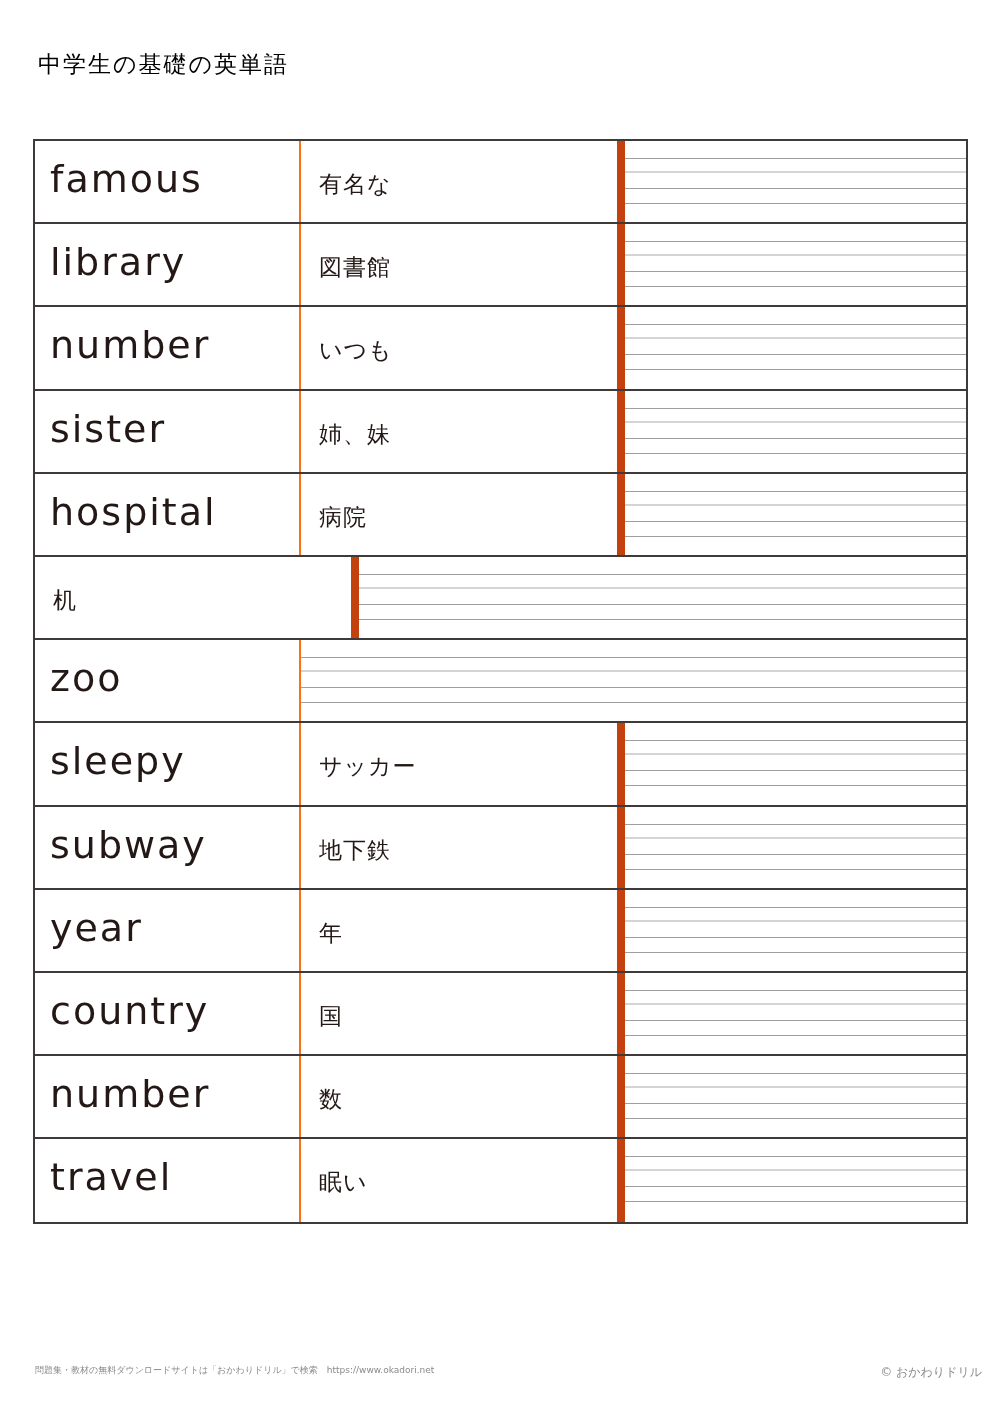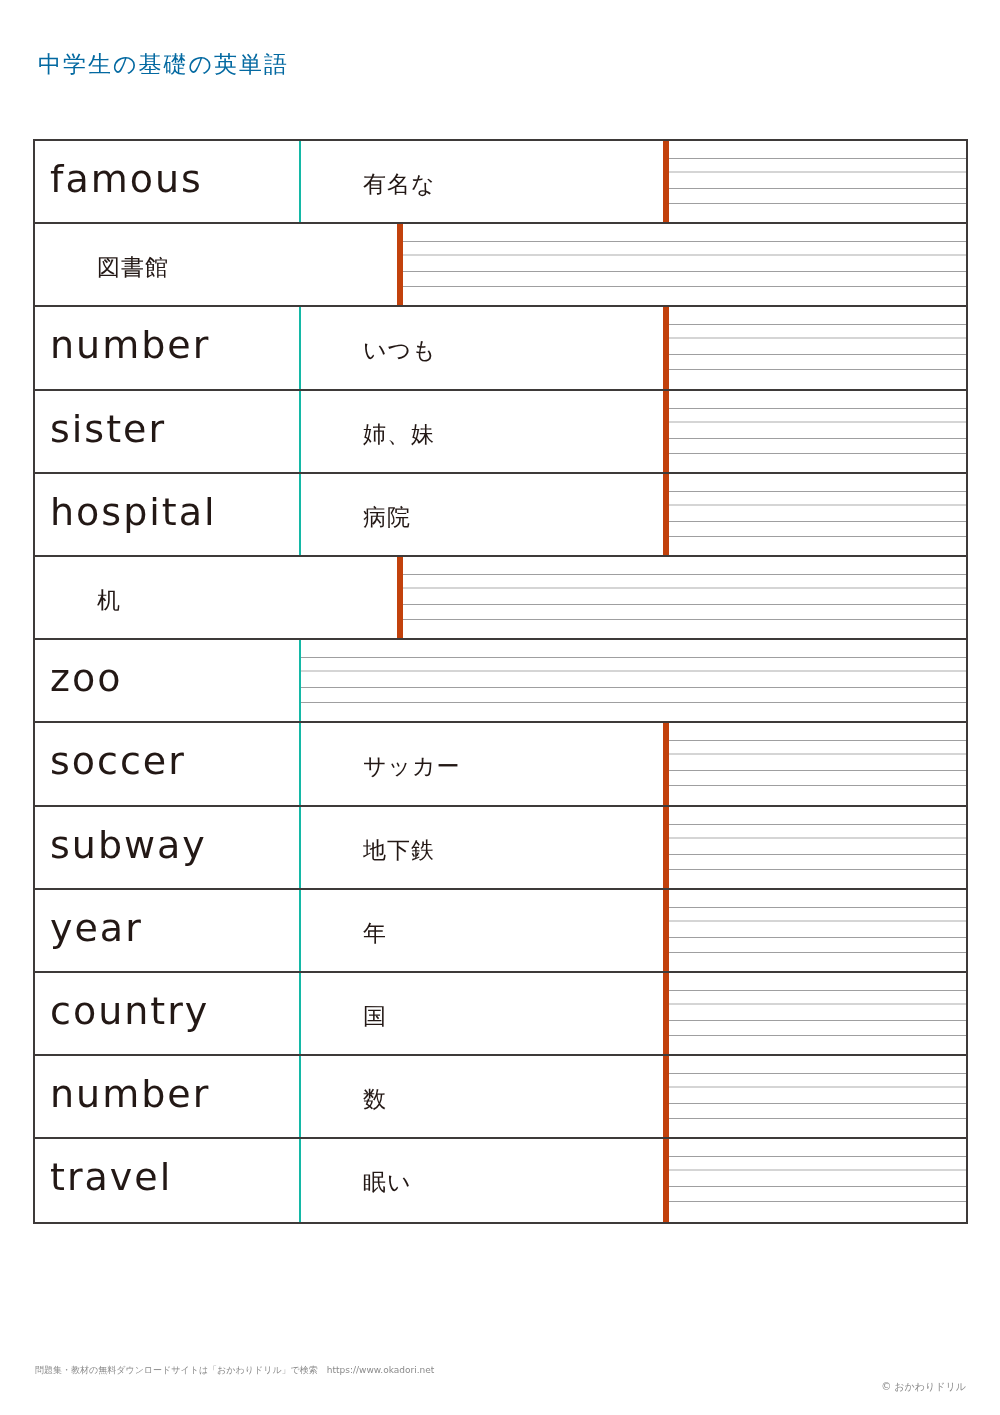--- a/index.html
+++ b/index.html
@@ -1,33 +1,33 @@
 <!DOCTYPE html>
 <html><head>
 <meta charset="utf-8">
 <style>
   html, body { margin: 0; padding: 0; background: #ffffff; }
   body { width: 1000px; height: 1415px; position: relative; overflow: hidden;
          font-family: "DejaVu Sans", sans-serif; color: #231815; }
   .title { position: absolute; left: 38px; top: 49px; font-size: 23px; letter-spacing: 2px;
-           font-family: "DejaVu Sans", sans-serif; color: #0369a1; }
+           font-family: "DejaVu Sans", sans-serif; color: #000000; }
   .sheet { position: absolute; left: 33px; top: 139px; width: 935px; border: 2px solid #3e3a39; box-sizing: border-box; }
   .row { display: flex; height: 83.2px; border-bottom: 2px solid #3e3a39; box-sizing: border-box; }
   .row:last-child { border-bottom: none; }
-  .en { width: 266px; border-right: 2px solid #14b8a6; box-sizing: border-box; position: relative; }
+  .en { width: 266px; border-right: 2px solid #f97316; box-sizing: border-box; position: relative; }
   .en span { position: absolute; left: 15px; top: 16px; font-size: 38px; letter-spacing: 2px;
              font-family: "DejaVu Sans", sans-serif; color: #231815; }
-  .ja { width: 324px; border-right: 6px solid #c2410c; box-sizing: border-box; position: relative; margin-left: 44px; }
+  .ja { width: 324px; border-right: 8px solid #c2410c; box-sizing: border-box; position: relative; }
   .ja span { position: absolute; left: 18px; top: 28px; font-size: 23px; letter-spacing: 1px;
              font-family: "DejaVu Sans", sans-serif; color: #231815; }
   .practice { flex: 1; position: relative; }
   .practice .ln { position: absolute; left: 0; right: 0; height: 1px; background: #9f9fa0; }
   .practice .ln.light { background: #d5d5d5; height: 2px; }
   .footer-left { position: absolute; left: 35px; top: 1364px; font-size: 9px; color: #8a8a8a; text-align: center; }
-  .footer-right { position: absolute; right: 34px; top: 1364px; font-size: 10px; color: #8a8a8a; margin-top: 16px; }
+  .footer-right { position: absolute; right: 18px; top: 1364px; font-size: 12px; color: #8a8a8a; }
 </style>
 </head>
 <body>
 
 <div class="title">中学生の基礎の英単語</div>
 
 <div class="sheet">
   <div class="row">
     <div class="en">
         <span>famous</span>
@@ -36,20 +36,23 @@
         <span>有名な</span>
       </div>
     <div class="practice">
         <div class="ln" style="top:17px"></div>
         <div class="ln light" style="top:30px"></div>
         <div class="ln" style="top:47px"></div>
         <div class="ln" style="top:62px"></div>
       </div>
   </div>
   <div class="row">
+    <div class="en">
+        <span>library</span>
+      </div>
     <div class="ja">
         <span>図書館</span>
       </div>
     <div class="practice">
         <div class="ln" style="top:17px"></div>
         <div class="ln light" style="top:30px"></div>
         <div class="ln" style="top:47px"></div>
         <div class="ln" style="top:62px"></div>
       </div>
   </div>
@@ -112,21 +115,21 @@
       </div>
     <div class="practice">
         <div class="ln" style="top:17px"></div>
         <div class="ln light" style="top:30px"></div>
         <div class="ln" style="top:47px"></div>
         <div class="ln" style="top:62px"></div>
       </div>
   </div>
   <div class="row">
     <div class="en">
-        <span>soccer</span>
+        <span>sleepy</span>
       </div>
     <div class="ja">
         <span>サッカー</span>
       </div>
     <div class="practice">
         <div class="ln" style="top:17px"></div>
         <div class="ln light" style="top:30px"></div>
         <div class="ln" style="top:47px"></div>
         <div class="ln" style="top:62px"></div>
       </div>

